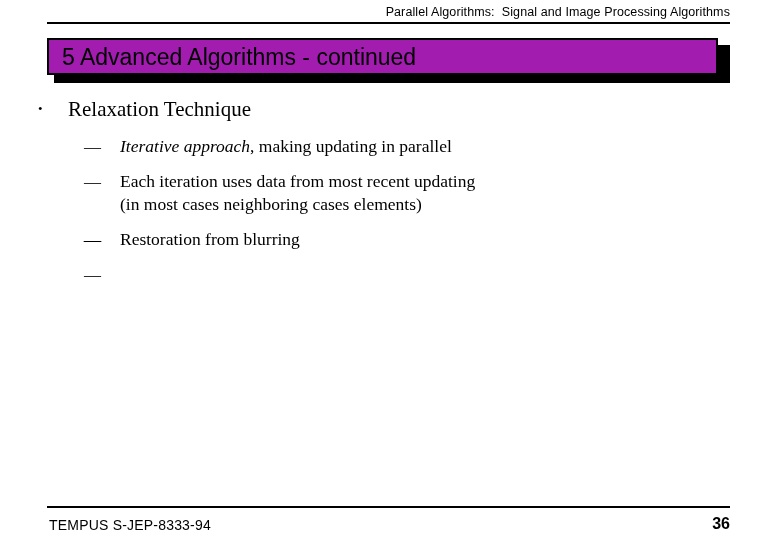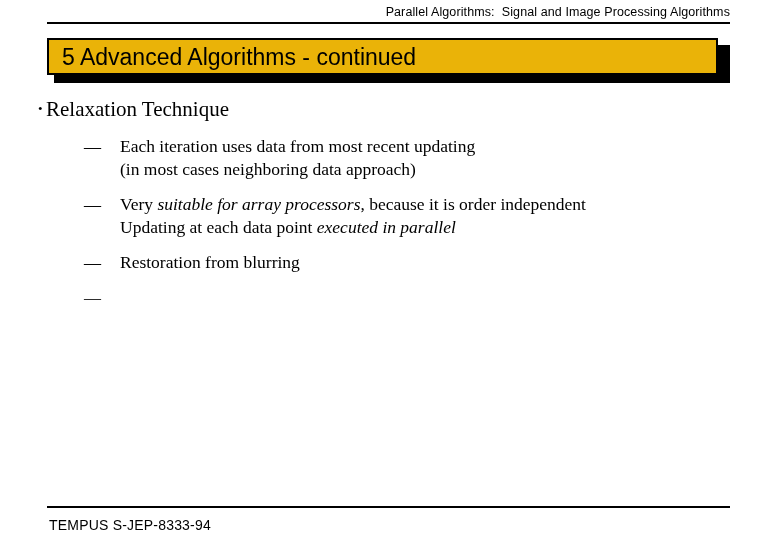--- a/index.html
+++ b/index.html
@@ -54,21 +54,21 @@
     width: 676px;
     height: 38px;
     background: #000000;
   }
   .title-box {
     position: absolute;
     left: 47px;
     top: 38px;
     width: 671px;
     height: 37px;
-    background: #eab308;
+    background: #a21caf;
     border: 2px solid #000000;
     box-sizing: border-box;
     display: flex;
     align-items: center;
   }
   .title-text {
     font-family: "Liberation Sans", "DejaVu Sans", sans-serif;
     font-size: 23px;
     line-height: 26px;
     padding-left: 13px;
@@ -93,21 +93,21 @@
     margin-bottom: 13px;
   }
   .level1 .marker {
     position: absolute;
     left: 38px;
     top: 0;
     font-size: 13px;
     line-height: 26px;
   }
   .level1 .content {
-    margin-left: 46px;
+    margin-left: 68px;
     font-size: 21px;
     line-height: 26px;
     white-space: pre-wrap;
   }
 
   
   .level2 {
     margin-bottom: 12px;
   }
   .level2 .marker {
@@ -188,44 +188,44 @@
     <span class="title-text">5 Advanced Algorithms - continued</span>
   </div>
 
   <div class="body" id="body-list">
       <div class="row level1">
         <span class="marker">•</span>
         <div class="content"><span>Relaxation Technique</span></div>
       </div>
       <div class="row level2">
         <span class="marker">—</span>
+        <div class="content"><em class="ital">Iterative approach</em><span>, making updating in parallel</span></div>
       </div>
       <div class="row level2">
         <span class="marker">—</span>
         <div class="content"><span>Each iteration uses data from most recent updating
-(in most cases neighboring data approach)</span></div>
-      </div>
-      <div class="row level2">
-        <span class="marker">—</span>
-      </div>
-      <div class="row level2">
-        <span class="marker">—</span>
-        <div class="content"><span>Very </span><em class="ital">suitable for array processors</em><span>, because it is order independent
-Updating at each data point </span><em class="ital">executed in parallel</em></div>
+(in most cases neighboring cases elements)</span></div>
+      </div>
+      <div class="row level2">
+        <span class="marker">—</span>
+      </div>
+      <div class="row level2">
+        <span class="marker">—</span>
       </div>
       <div class="row level2">
         <span class="marker">—</span>
       </div>
       <div class="row level2">
         <span class="marker">—</span>
         <div class="content"><span>Restoration from blurring</span></div>
       </div>
       <div class="row level2">
         <span class="marker">—</span>
       </div>
     </div>
 
   <div class="rule-bottom"></div>
 
   <div class="footer-left">TEMPUS S-JEP-8333-94</div>
 
+  <div class="footer-right">36</div>
 
 </div>
 
 </body></html>

